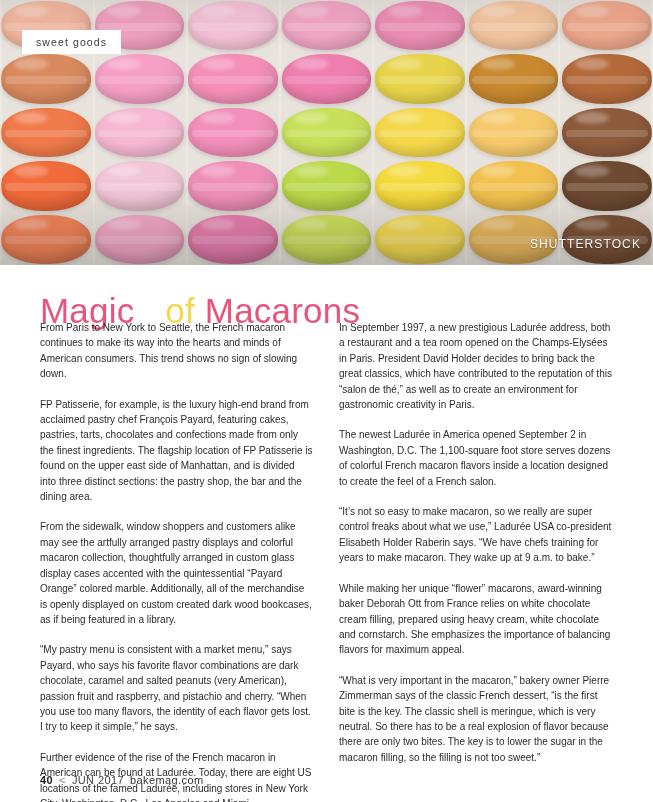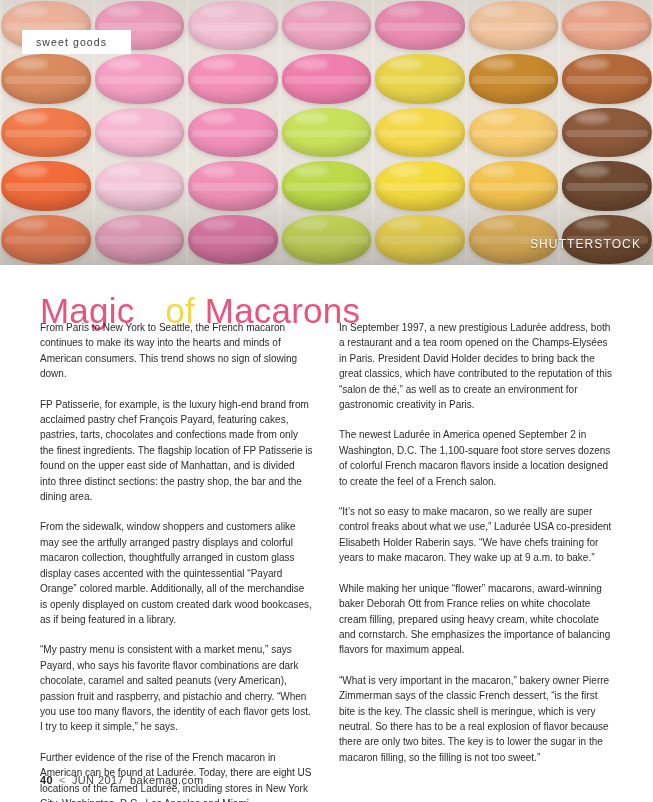--- a/index.html
+++ b/index.html
@@ -74,21 +74,21 @@
   }
 
   .kicker {
     position: absolute;
     left: 22px;
     top: 30px;
     background: #ffffff;
     color: #3a3a3a;
     font-size: 10.5px;
     letter-spacing: 1.1px;
-    padding: 6px 24px 6px 14px;
+    padding: 6px 14px 6px 14px;
     font-family: "Liberation Sans", sans-serif;
     z-index: 5;
   }
   .credit {
     position: absolute;
     right: 12px;
     bottom: 14px;
     color: #ffffff;
     font-size: 12px;
     letter-spacing: 1.1px;

